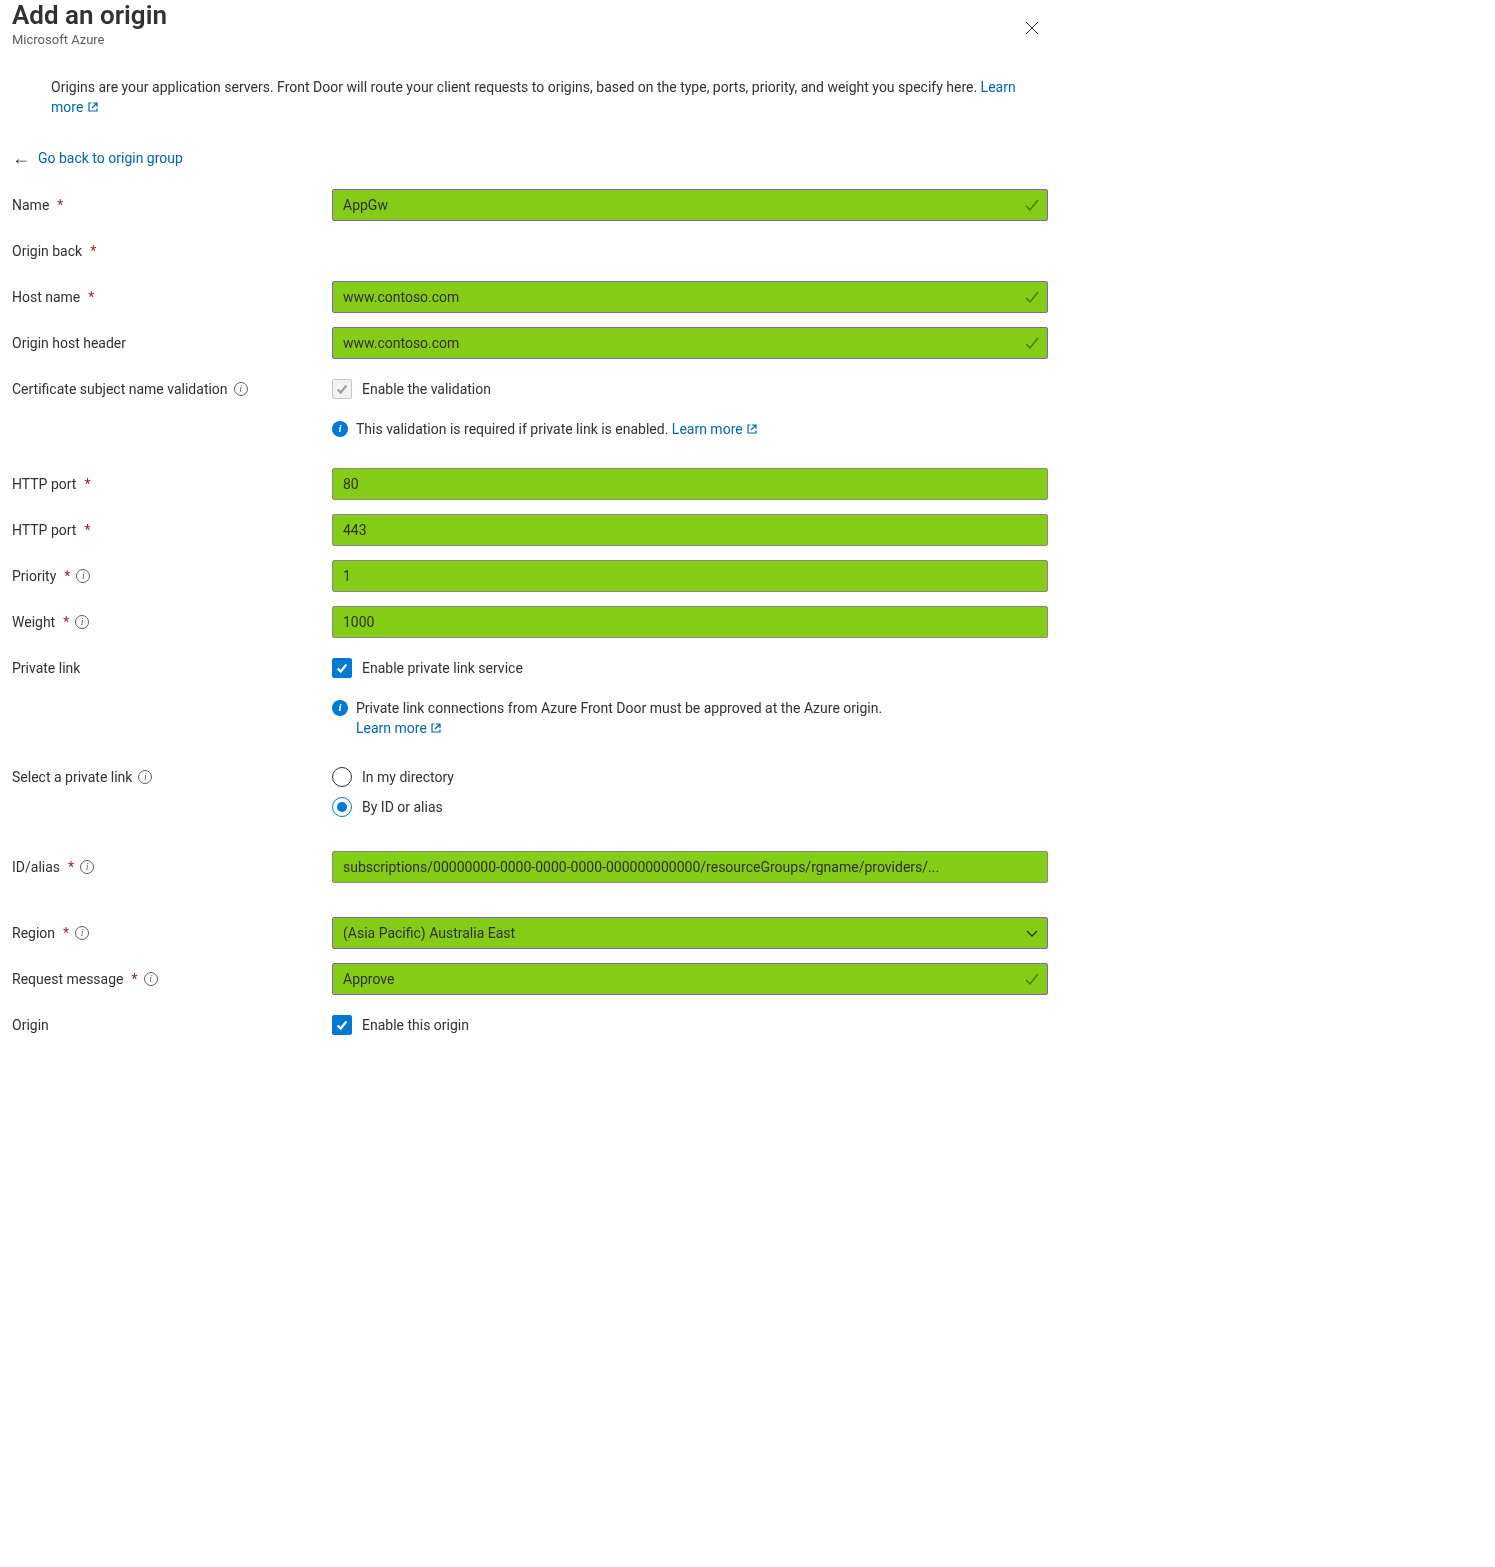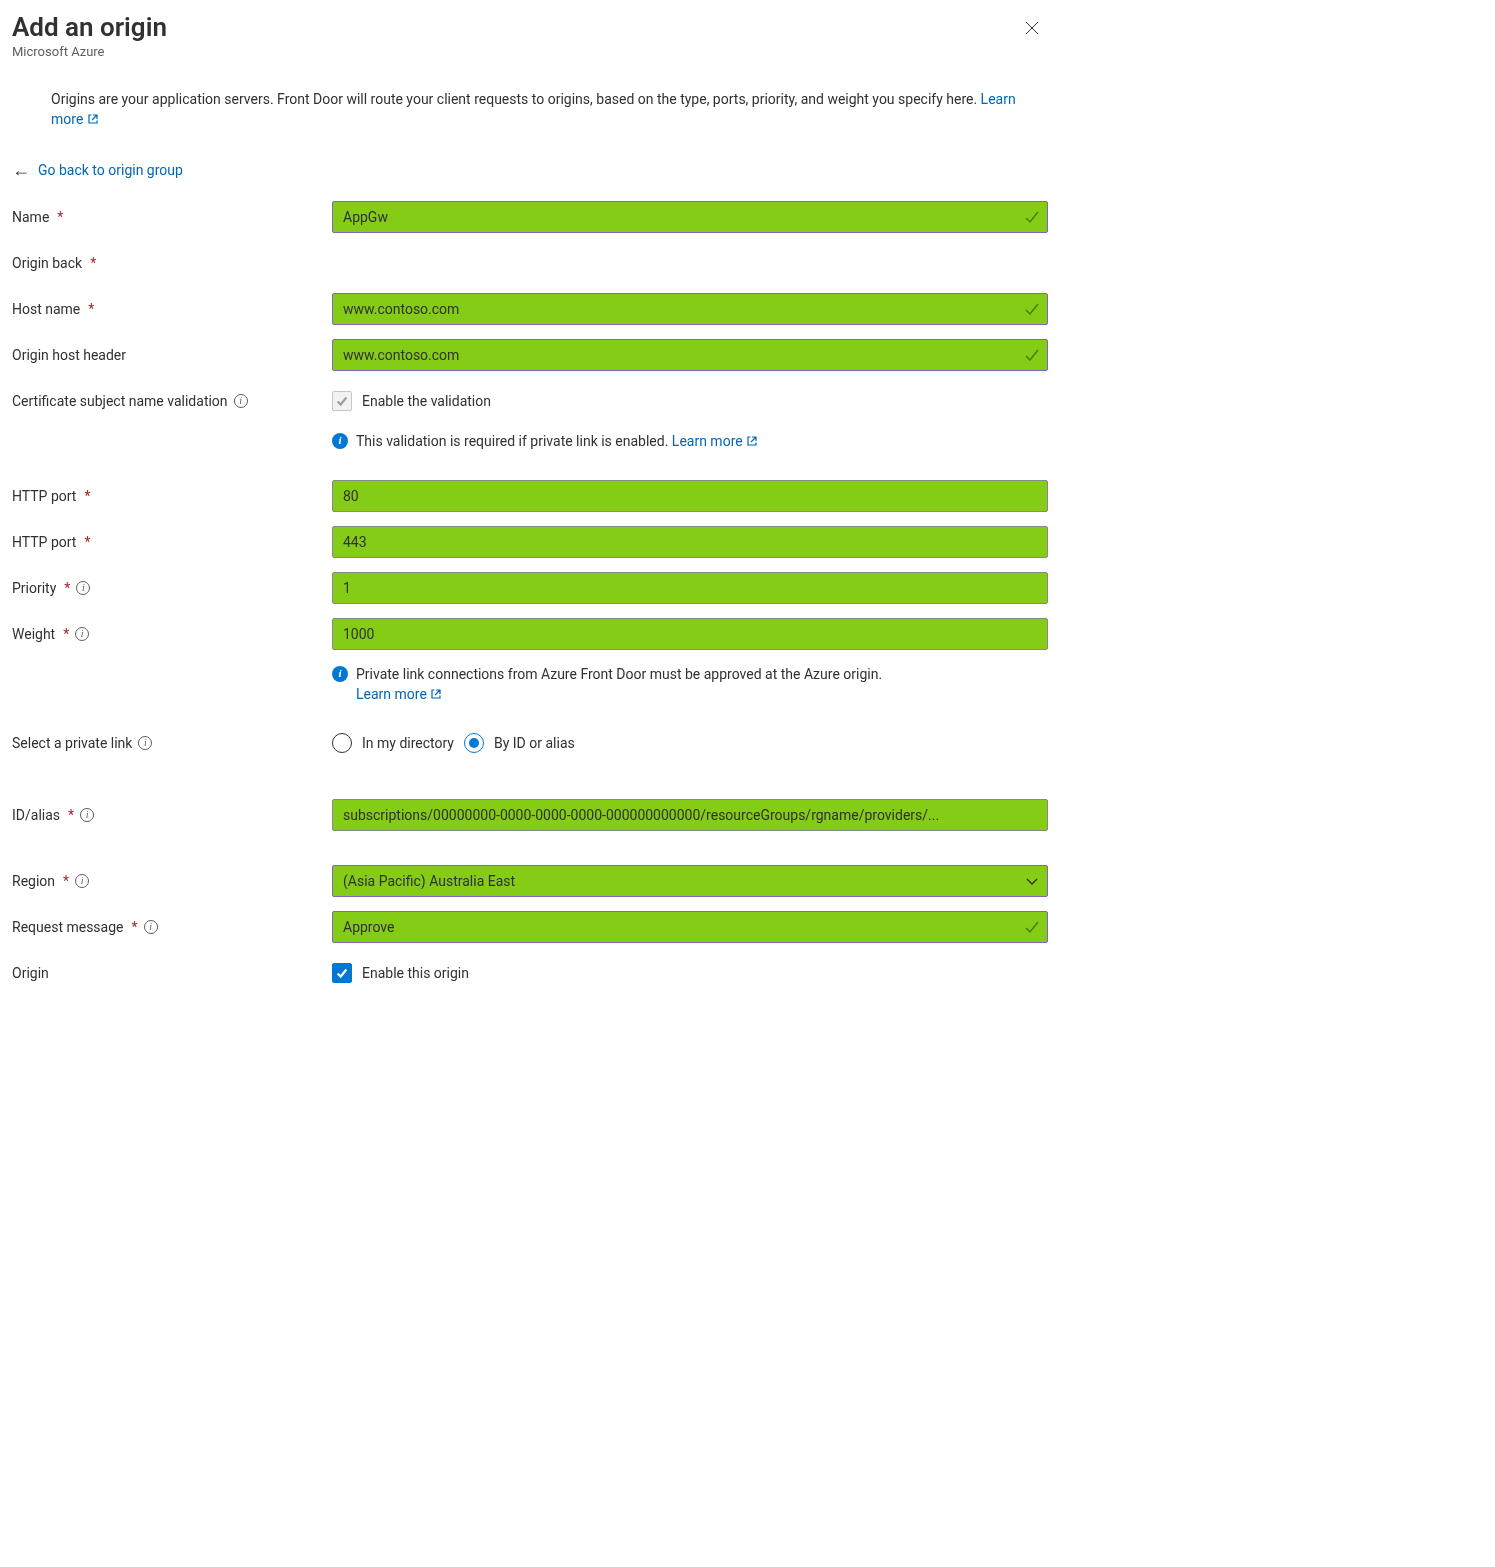--- a/index.html
+++ b/index.html
@@ -16,21 +16,21 @@
   * { box-sizing: border-box; }
   body {
     margin: 0;
     background: #ffffff;
     font-family: "Segoe UI", -apple-system, BlinkMacSystemFont, Roboto, "Helvetica Neue", Arial, sans-serif;
     color: var(--text);
     font-size: 14px;
   }
   .panel {
     max-width: 1060px;
-    padding: 12px 12px 24px 12px;
+    padding: 0 12px 24px 12px;
     position: relative;
   }
   .close-btn {
     position: absolute;
     top: 14px; right: 14px;
     width: 28px; height: 28px;
     display: flex; align-items: center; justify-content: center;
     color: #323130;
     background: none; border: none; cursor: pointer;
     font-size: 18px;
@@ -149,21 +149,21 @@
   .info-banner .bullet {
     width:16px; height:16px; border-radius:50%;
     background: var(--blue); color:#fff;
     display:inline-flex; align-items:center; justify-content:center;
     font-size: 11px; font-weight: 600; font-style: italic;
     flex: 0 0 16px; margin-top: 2px;
     font-family: Georgia, serif;
   }
   .info-banner .msg { flex:1; }
 
-  .radio-group { display:flex; flex-direction:row; gap:10px; }
+  .radio-group { display:flex; flex-direction:column; gap:10px; }
   .radio-row { display:flex; align-items:center; }
 
   .spacer { height: 20px; }
 </style>
 </head>
 <body>
 
 <div class="panel">
 
   <button class="close-btn" aria-label="Close">
@@ -324,20 +324,33 @@
       <span>Weight</span>
       <span class="req">*</span>
       <span class="info-icon"></span>
     </div>
     <div class="field-col">
       <input type="text" class="text-input" value="1000" style="">
     </div>
   </div>
 
   
+  <div class="form-row">
+    <div class="label-col">
+      <span>Private link</span>
+    </div>
+    <div class="field-col">
+      <span class="checkbox checked">
+        <svg viewBox="0 0 16 16">
+            <path d="M3 8.5 L6.5 12 L13 4"></path>
+          </svg>
+      </span>
+      <span class="checkbox-label">Enable private link service</span>
+    </div>
+  </div>
 
   <div class="info-banner">
     <span class="bullet">i</span>
     <span class="msg">
       <span>Private link connections from Azure Front Door must be approved at the Azure origin. </span><br>
       <a href="#" class="link">
         <span>Learn more</span>
         <span class="ext-icon"><svg viewBox="0 0 12 12">
               <path d="M4.5 2H2v8h8V7.5M6 2h4v4M10 2L5 7" stroke-width="1.2"></path>
             </svg></span>

